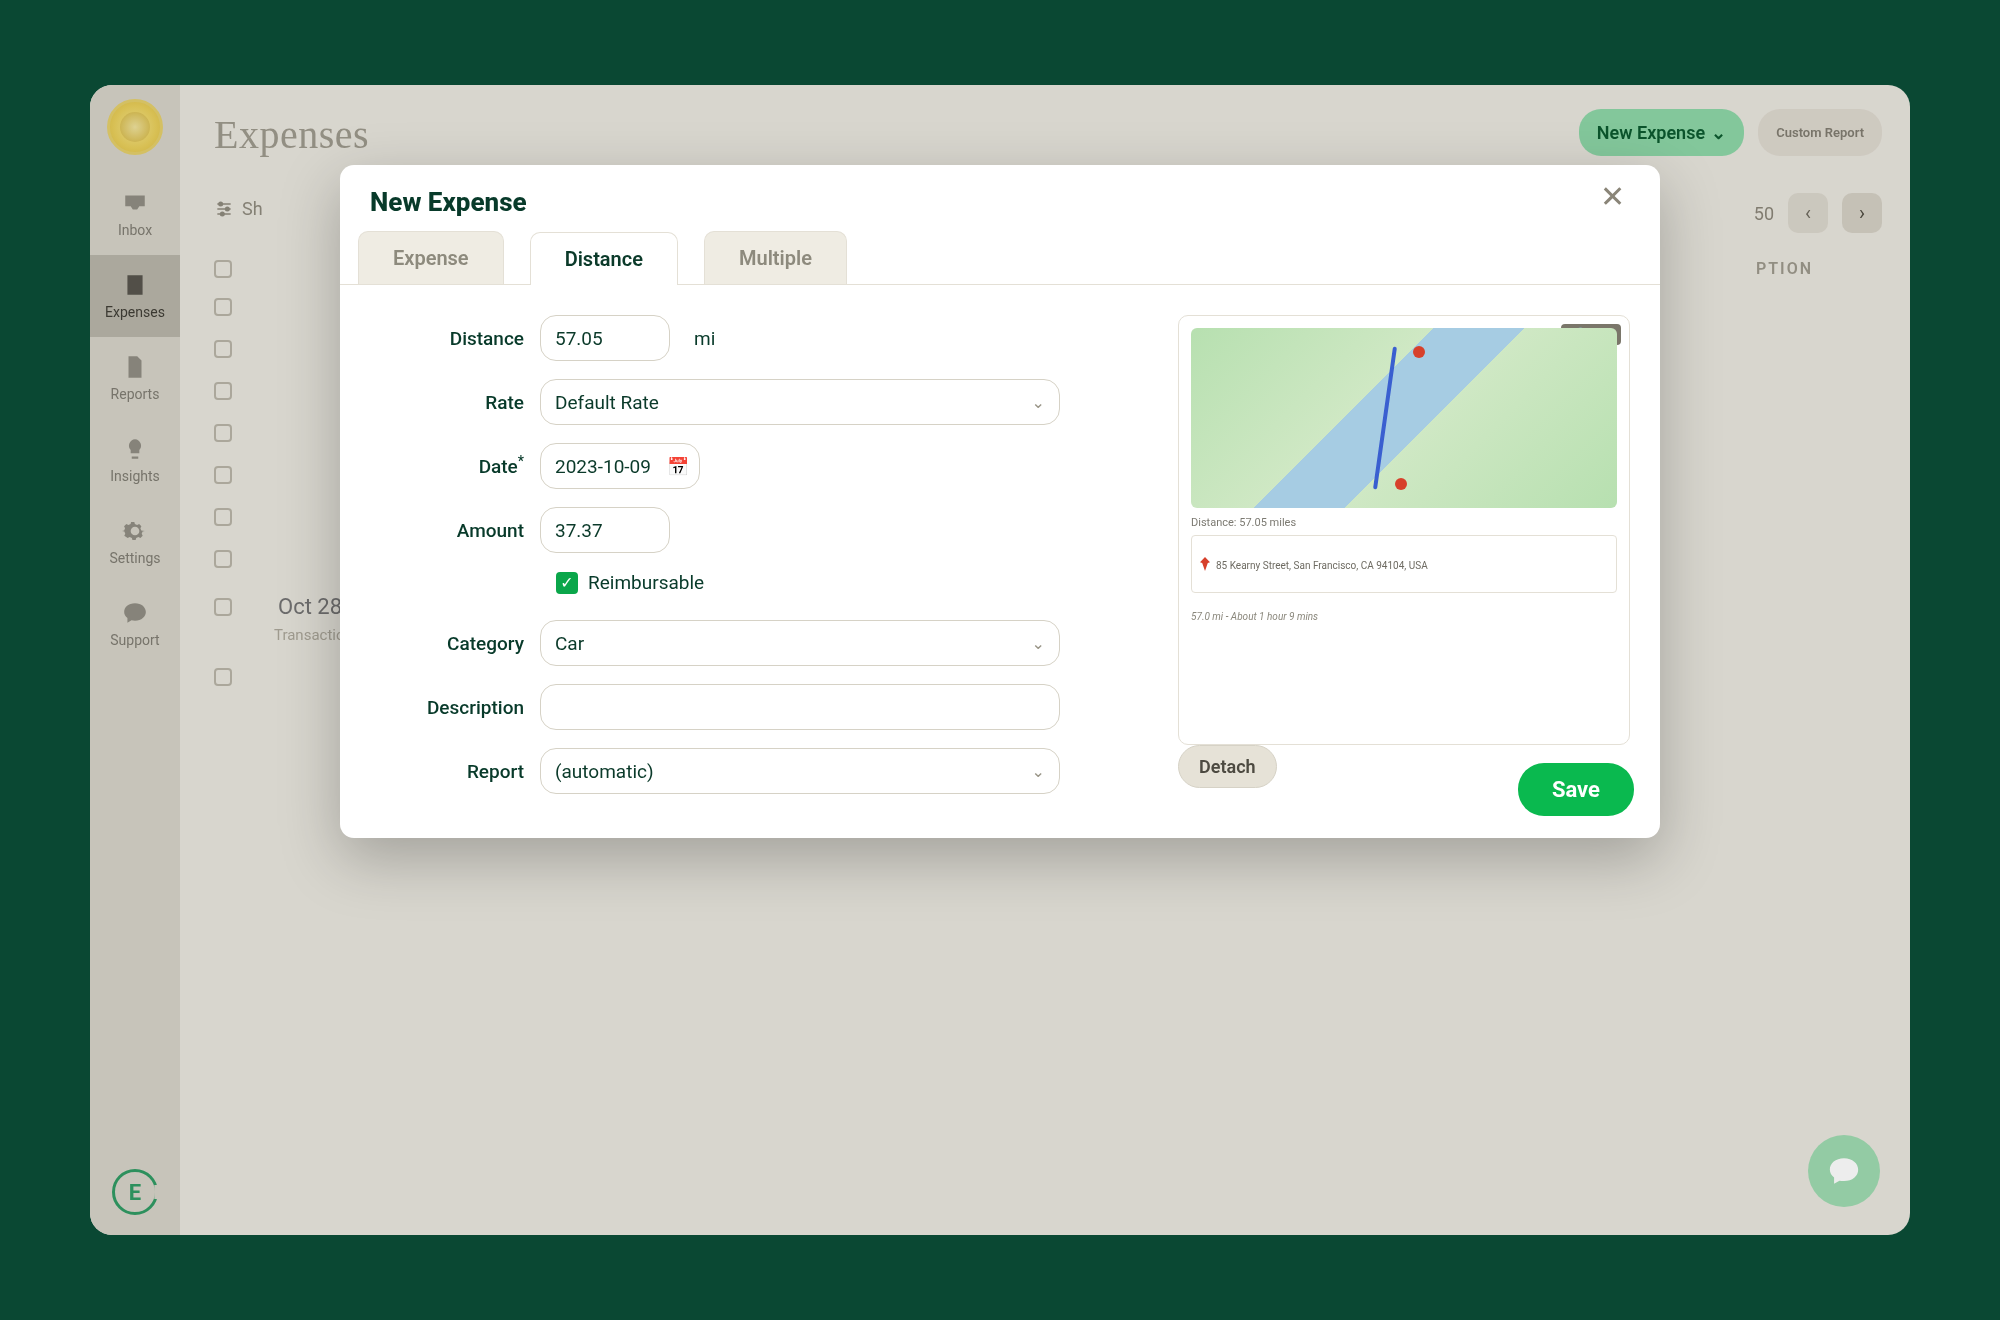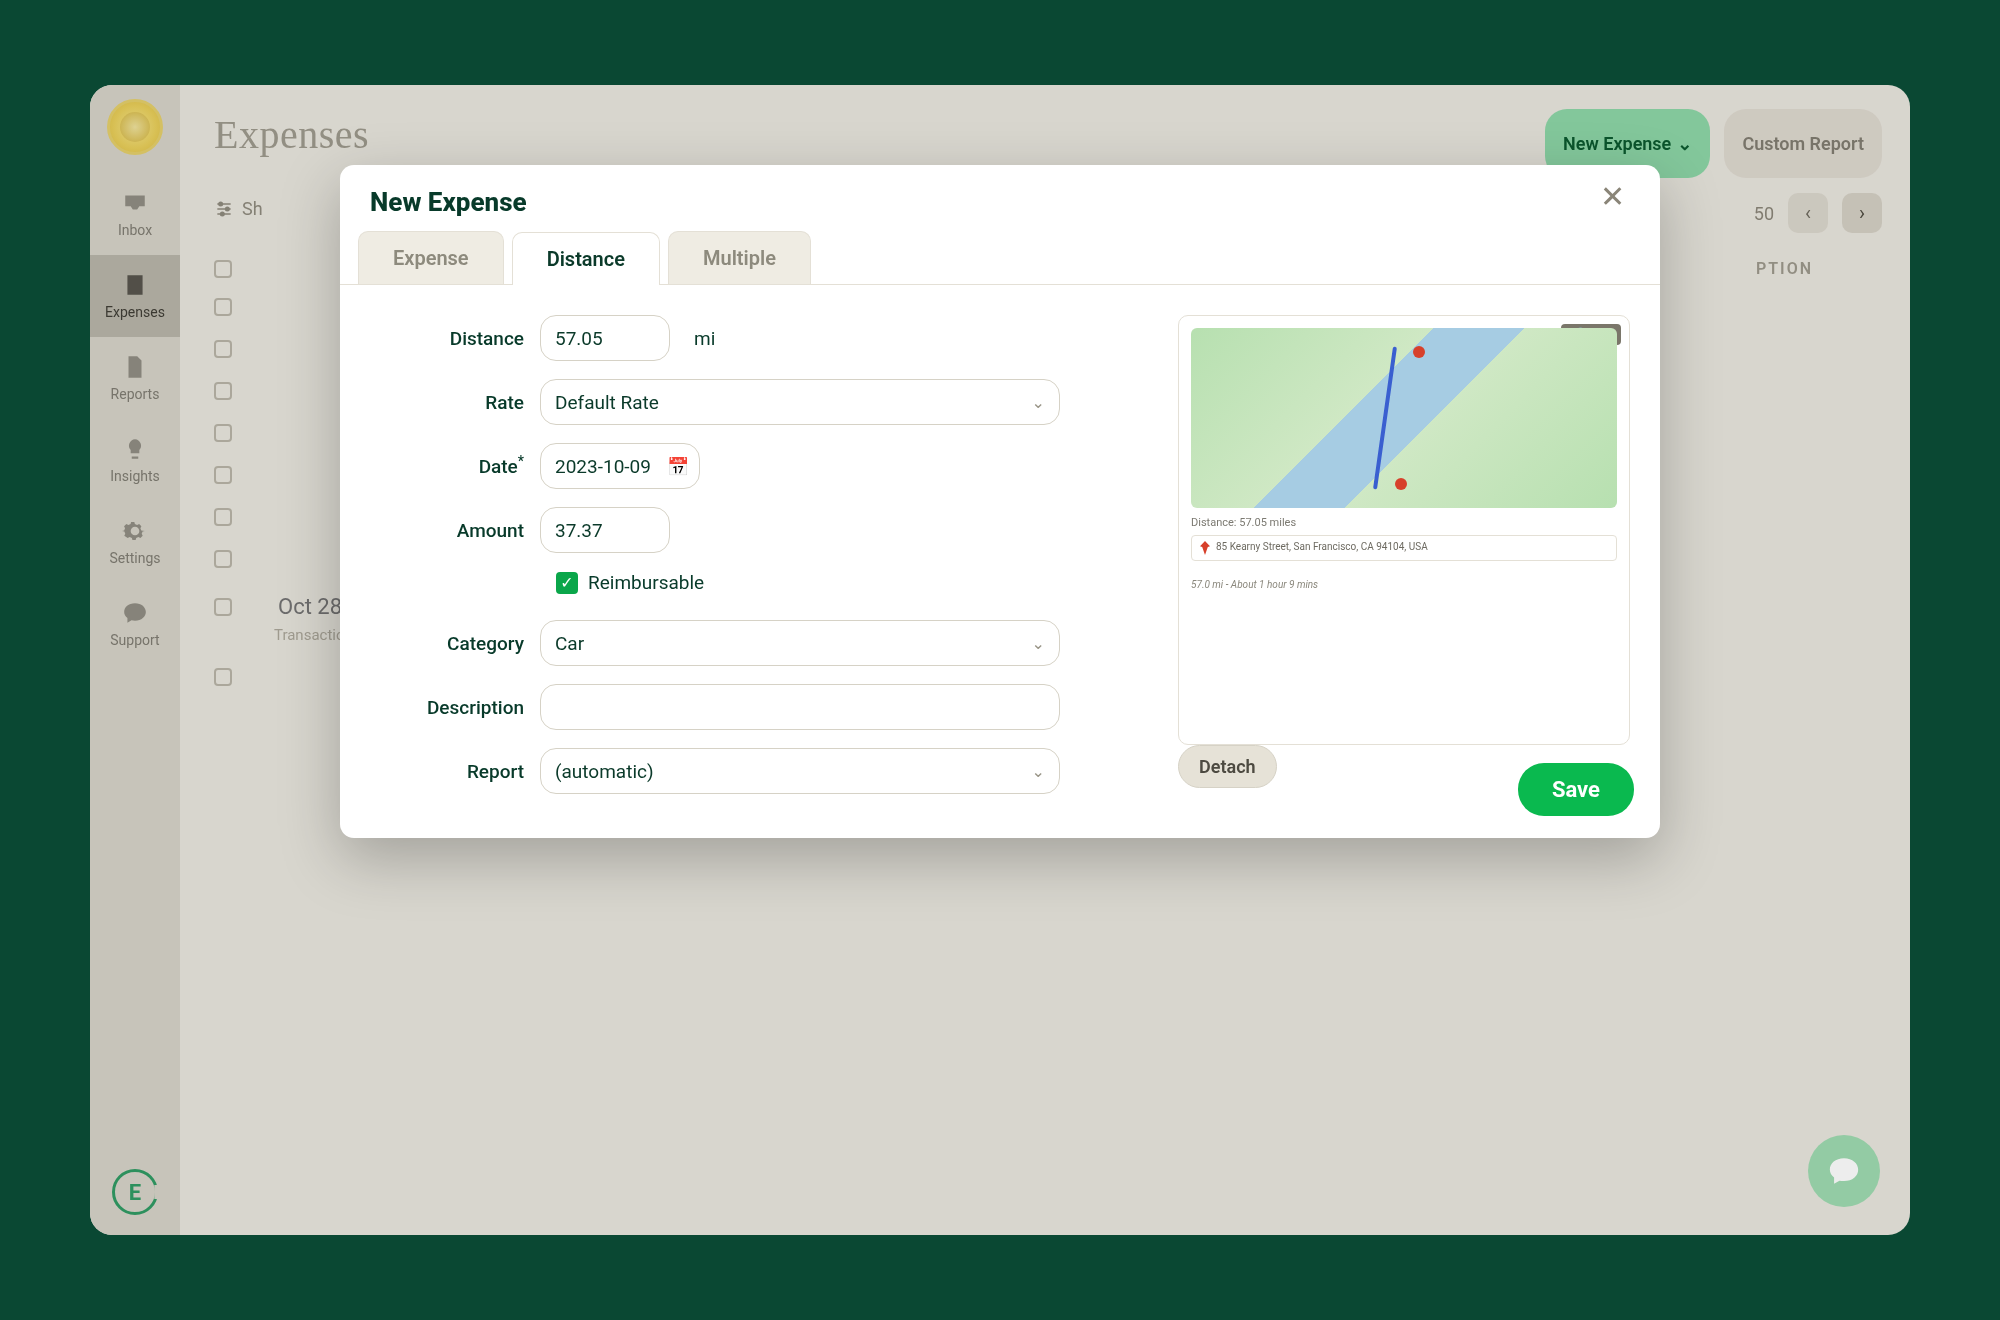--- a/index.html
+++ b/index.html
@@ -16,21 +16,21 @@
 .nav-icon { width:26px; height:26px; margin-bottom:6px; opacity:.8; }
 
 .badge-e { position:absolute; bottom:20px; left:22px; width:46px; height:46px; border:3px solid #2f9b63; border-radius:50%; color:#2f9b63; font-weight:700; font-size:22px; display:flex; align-items:center; justify-content:center; clip-path: polygon(0 0,100% 0,100% 35%,92% 35%,92% 65%,100% 65%,100% 100%,0 100%); }
 
 .main { flex:1; padding: 26px 34px; position:relative; }
 
 .page-title { font-family: Georgia, serif; font-size: 40px; color:#9d998c; letter-spacing:.5px; }
 
 .topbar { position:absolute; top:24px; right:28px; display:flex; gap:14px; }
 .btn-new-expense { background:#8cd6a6; color:#0a5a2e; border:none; border-radius:22px; padding:10px 18px; font-size:18px; font-weight:600; display:flex; align-items:center; gap:6px; }
-.btn-custom-report { background:#ded9cf; color:#807c70; border:none; border-radius:22px; padding:24px 18px; font-size:18px; font-weight:600; }
+.btn-custom-report { background:#ded9cf; color:#807c70; border:none; border-radius:22px; padding:16px 18px; font-size:13px; font-weight:600; }
 
 .filter-row { margin-top:40px; display:flex; align-items:center; color:#8e8a7d; font-size:18px; }
 .filter-icon { width:20px; height:20px; margin-right:8px; }
 .pager { position:absolute; right:28px; top:108px; display:flex; align-items:center; gap:14px; color:#8a8578; font-size:18px; }
 .pager-btn { width:40px; height:40px; border-radius:10px; border:none; background:#dbd7cc; color:#6e6a5e; font-size:20px; display:flex; align-items:center; justify-content:center; cursor:pointer; }
 .pager-btn.enabled { background:#d4d0c4; color:#4e4a3f; }
 
 .table-header { margin-top:40px; display:flex; align-items:center; color:#9c988b; font-size:16px; letter-spacing:2px; font-weight:600; }
 .chk { width:18px; height:18px; border:2px solid #b8b4a7; border-radius:4px; margin-right:24px; }
 
@@ -44,21 +44,21 @@
 .receipt-icon::after { content:""; position:absolute; top:10px; left:10px; width:22px; height:22px; background: radial-gradient(circle, transparent 30%, #eceade 31%) 0 0/11px 11px; }
 .uncat { color:#a39f92; font-size:18px; }
 
 
 .overlay { position:absolute; inset:0; background: rgba(30,30,30,0.08); display:flex; align-items:flex-start; justify-content:center; padding-top:80px; }
 .modal { width:1320px; background:#fff; border-radius:14px; box-shadow:0 20px 60px rgba(0,0,0,0.25); position:relative; overflow:hidden; }
 .modal-header { padding:22px 30px 0 30px; display:flex; justify-content:space-between; align-items:center; }
 .modal-title { font-size:26px; font-weight:800; color:#083a2a; }
 .close-x { width:30px; height:30px; color:#8a8578; font-size:30px; cursor:pointer; line-height:20px; }
 
-.tabs { display:flex; gap:8px; padding:14px 18px 0 18px; border-bottom:1px solid #e4e0d6; }
+.tabs { display:flex; gap:26px; padding:14px 18px 0 18px; border-bottom:1px solid #e4e0d6; }
 .tab { padding:14px 34px; border-radius:10px 10px 0 0; background:#efece3; color:#8d8a7d; font-size:20px; font-weight:600; cursor:pointer; border:1px solid #e4e0d6; border-bottom:none; }
 .tab.active { background:#fff; color:#0b3a2a; position:relative; top:1px; }
 
 .modal-body { display:flex; padding:30px 30px 26px 30px; gap:40px; }
 .form-col { flex:1; }
 .form-row { display:flex; align-items:center; margin-bottom:18px; }
 .form-label { width:170px; text-align:right; font-size:19px; color:#083a2a; padding-right:16px; font-weight:500; }
 .form-label .req { font-size:14px; vertical-align:super; }
 .input, .select { height:46px; border:1px solid #d6d2c6; border-radius:16px; padding:0 14px; font-size:19px; color:#0b3a2a; background:#fff; }
 .input.sm { width:130px; }
@@ -77,21 +77,21 @@
 
 .preview-col { width:452px; }
 .preview-card { border:1px solid #e4e0d6; border-radius:10px; padding:12px; height:430px; position:relative; background:#fff; }
 .pdf-badge { position:absolute; top:8px; right:8px; background:#7a766a; color:#fff; font-size:13px; padding:3px 8px; border-radius:4px; display:flex; align-items:center; gap:4px; }
 .map { width:100%; height:180px; border-radius:6px; background: linear-gradient(135deg,#b7e0b0 0%, #cfe8c4 40%, #a6cce3 40%, #a6cce3 55%, #cfe8c4 55%, #b7e0b0 100%); position:relative; overflow:hidden; }
 .map::before { content:""; position:absolute; left:45%; top:10%; width:4px; height:80%; background:#3a5fd0; border-radius:2px; transform:rotate(8deg); }
 .pin { position:absolute; width:12px; height:12px; border-radius:50%; }
 .pin.red { background:#d7402b; }
 .pin.p1 { top:18px; left:52%; } .pin.p2 { bottom:18px; left:48%; }
 .map-caption { font-size:11px; color:#7c7a72; margin-top:8px; }
-.addr-box { margin-top:6px; border:1px solid #e4e0d6; border-radius:4px; padding:5px 8px; font-size:10px; color:#6e6b62; display:flex; align-items:flex-start; gap:6px; }
+.addr-box { margin-top:6px; border:1px solid #e4e0d6; border-radius:4px; padding:21px 8px; font-size:10px; color:#6e6b62; display:flex; align-items:flex-end; gap:6px; }
 .addr-pin { width:10px; height:14px; background:#d7402b; clip-path: polygon(50% 0,100% 38%,78% 42%,50% 100%,22% 42%,0 38%); }
 .route-sum { font-size:10px; color:#8b887d; margin-top:18px;font-style:italic; }
 
 .detach-btn { margin-top:0; background:#e6e2d7; border:1px solid #d6d2c6; border-radius:22px; padding:10px 20px; font-size:18px; font-weight:600; color:#4d4a41; cursor:pointer; }
 
 .save-btn { position:absolute; bottom:22px; right:26px; background:#0ab94f; color:#fff; border:none; border-radius:26px; padding:14px 34px; font-size:22px; font-weight:700; cursor:pointer; }
 
 .chat-fab { position:absolute; bottom:28px; right:30px; width:72px; height:72px; border-radius:50%; background:#9edbb0; display:flex; align-items:center; justify-content:center; }
 .chat-fab svg { width:34px; height:34px; fill:#fff; }
 </style>

